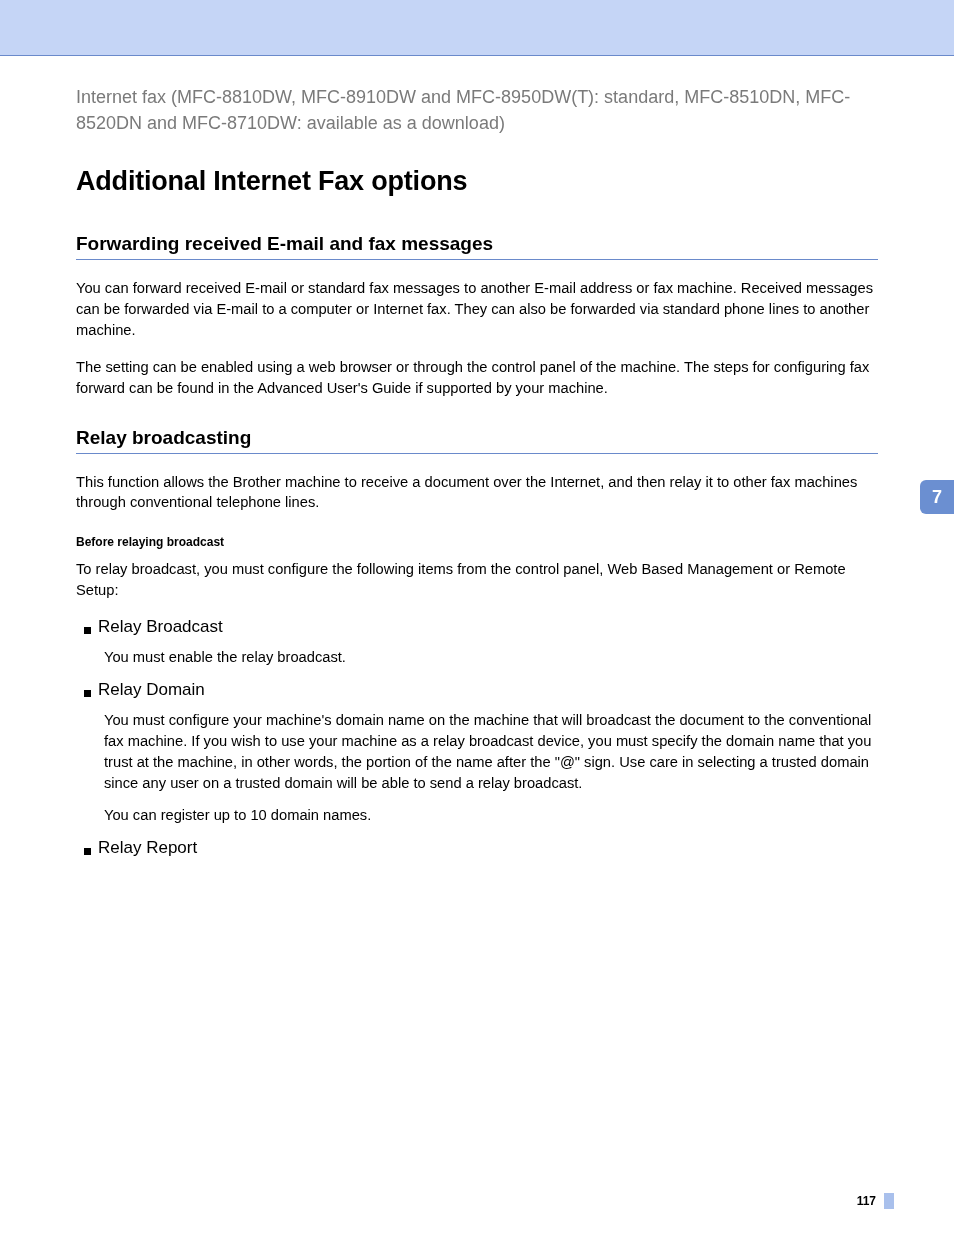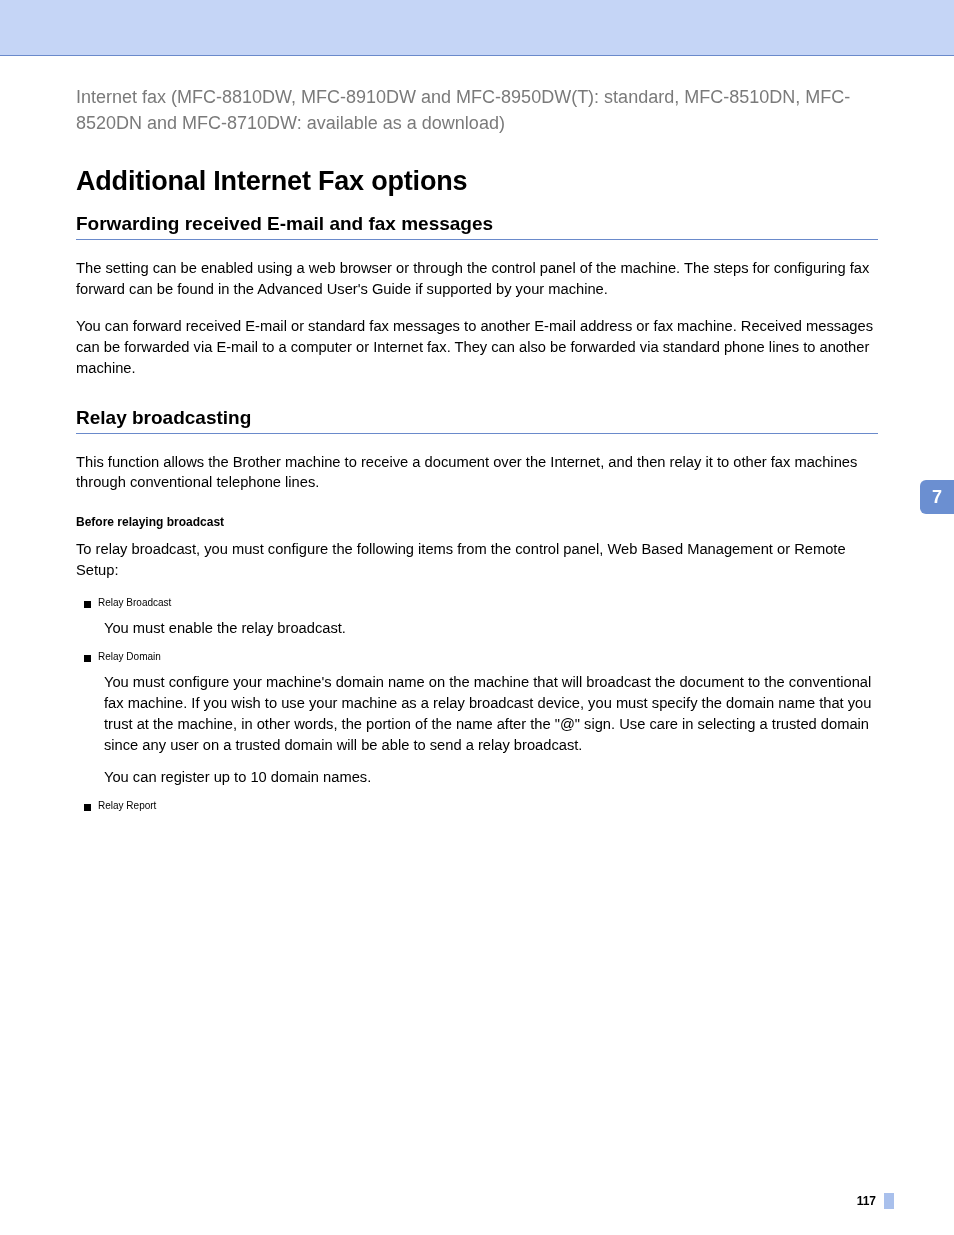--- a/index.html
+++ b/index.html
@@ -22,21 +22,21 @@
     }
     .header-note {
       font-size: 18px;
       color: #7a7a7a;
       line-height: 1.45;
       margin-bottom: 30px;
     }
     h1 {
       font-size: 27px;
       font-weight: bold;
-      margin-bottom: 16px;
+      margin-bottom: 36px;
       letter-spacing: -0.2px;
     }
     h2 {
       font-size: 19px;
       font-weight: bold;
       margin-bottom: 4px;
     }
     .h2-underline {
       height: 1px;
       background: #6a8acb;
@@ -51,21 +51,21 @@
     h3 {
       font-size: 12px;
       font-weight: bold;
       margin-bottom: 10px;
       margin-top: 22px;
     }
     .list {
       padding-left: 8px;
     }
     .list-item-title {
-      font-size: 10px;
+      font-size: 17px;
       margin-bottom: 10px;
       margin-top: 6px;
       display: flex;
       align-items: baseline;
     }
     .list-item-title .bullet {
       display: inline-block;
       width: 7px;
       height: 7px;
       background: #000;
@@ -118,22 +118,22 @@
 
 <div class="top-band"></div>
 
 <div class="content">
   <div class="header-note">Internet fax (MFC-8810DW, MFC-8910DW and MFC-8950DW(T): standard, MFC-8510DN, MFC-8520DN and MFC-8710DW: available as a download)</div>
 
   <h1>Additional Internet Fax options</h1>
 
   <h2>Forwarding received E-mail and fax messages</h2>
   <div class="h2-underline"></div>
+  <p class="para">You can forward received E-mail or standard fax messages to another E-mail address or fax machine. Received messages can be forwarded via E-mail to a computer or Internet fax. They can also be forwarded via standard phone lines to another machine.</p>
   <p class="para">The setting can be enabled using a web browser or through the control panel of the machine. The steps for configuring fax forward can be found in the Advanced User's Guide if supported by your machine.</p>
-  <p class="para">You can forward received E-mail or standard fax messages to another E-mail address or fax machine. Received messages can be forwarded via E-mail to a computer or Internet fax. They can also be forwarded via standard phone lines to another machine.</p>
 
   <div class="section-gap"></div>
 
   <h2>Relay broadcasting</h2>
   <div class="h2-underline"></div>
   <p class="para">This function allows the Brother machine to receive a document over the Internet, and then relay it to other fax machines through conventional telephone lines.</p>
 
   <h3>Before relaying broadcast</h3>
   <p class="para">To relay broadcast, you must configure the following items from the control panel, Web Based Management or Remote Setup:</p>
 

